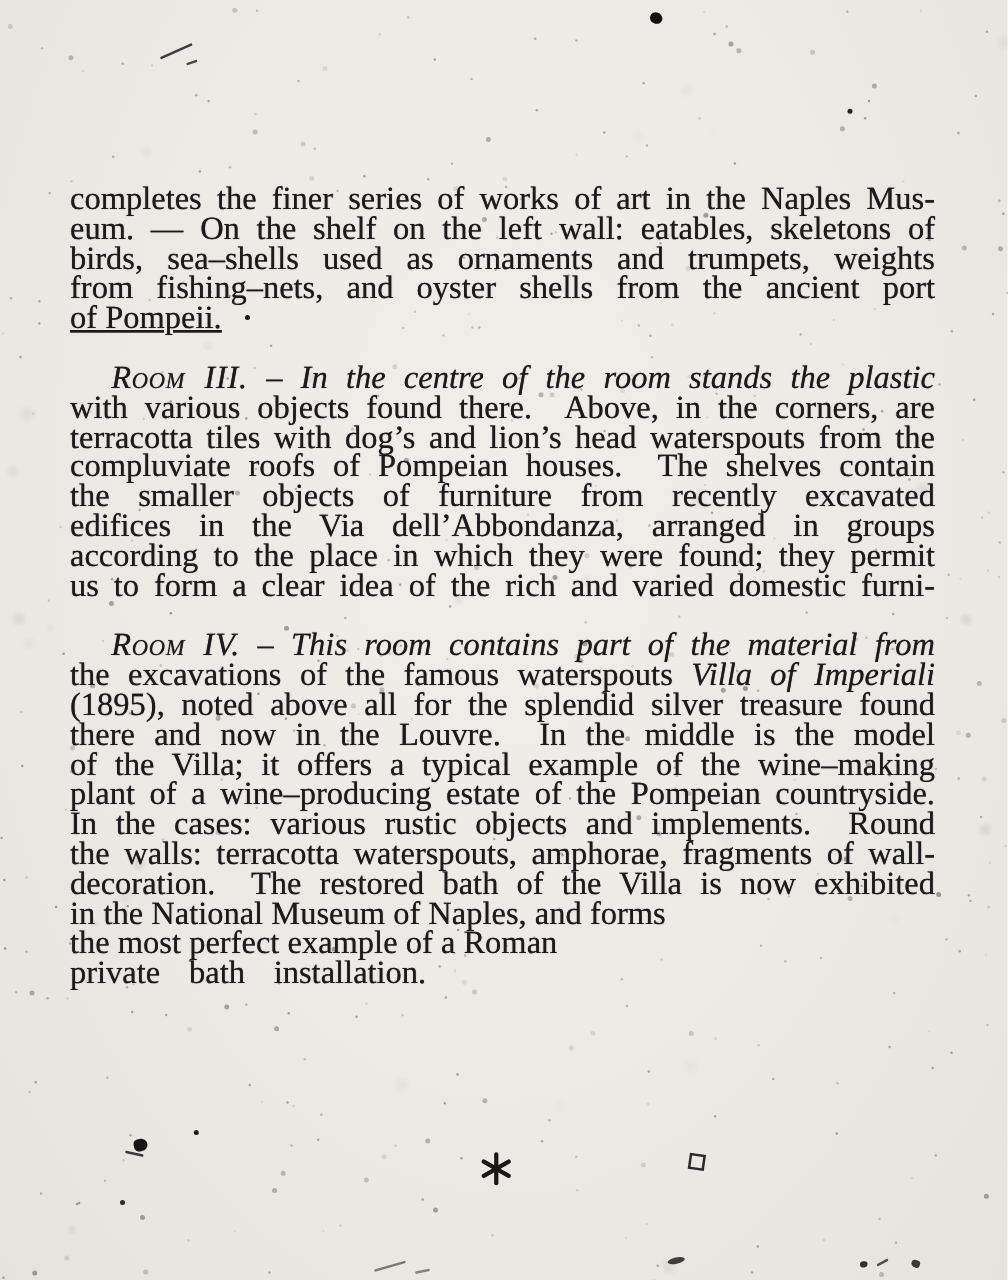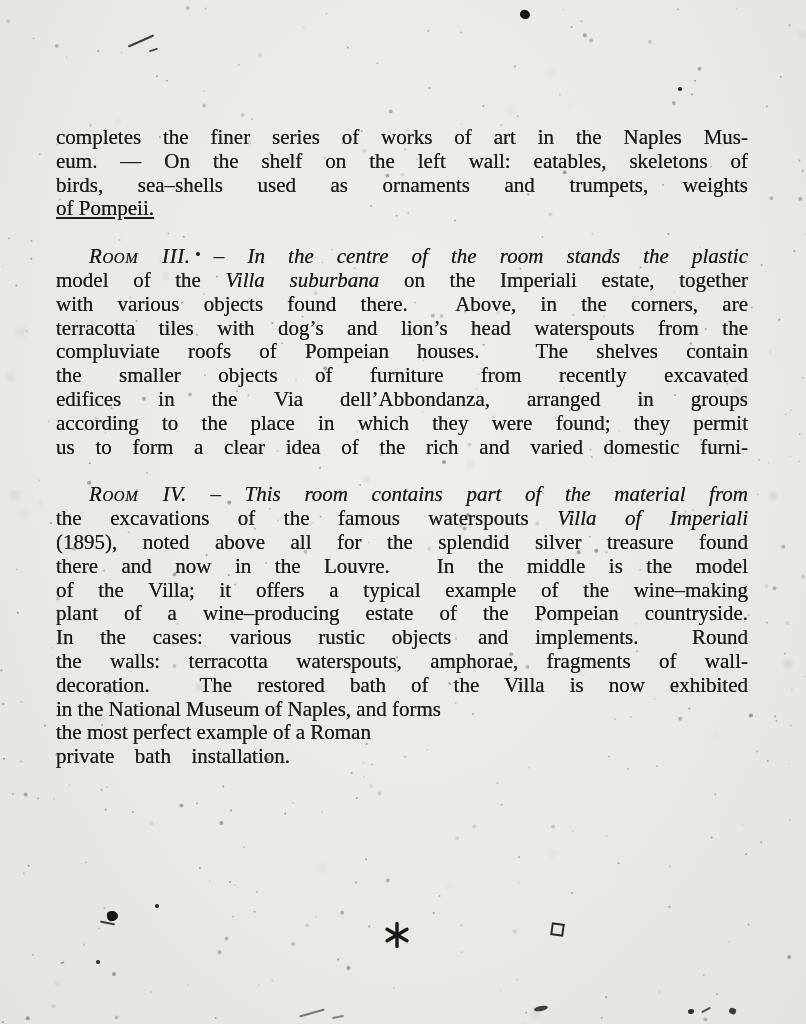--- a/index.html
+++ b/index.html
@@ -9,22 +9,22 @@
   }
   .page {
     position: relative; width: 806px; height: 1024px;
     background: radial-gradient(ellipse at 50% 38%, #efeee9 0%, #eae9e4 60%, #e4e3de 100%);
   }
   .noise-layer, .blotch-layer {
     position: absolute; left: 0; top: 0; width: 2px; height: 2px;
     border-radius: 50%; background: transparent; pointer-events: none;
   }
   .text-block {
-    position: absolute; left: 56px; top: 126px; width: 692px;
-    font-size: 21px; line-height: 23.8px; color: #1b1b1b;
+    position: absolute; left: 56px; top: 147px; width: 692px;
+    font-size: 26px; line-height: 23.8px; color: #1b1b1b;
     text-shadow: 0 0 0.6px rgba(25,25,25,0.85);
   }
   .para + .para { margin-top: 24px; }
   .line { white-space: pre-wrap; }
   .line.justify { text-align: justify; text-align-last: justify; }
   .line.left { text-align: left; text-decoration: underline; }
   .line.center { }
   .line.indent { text-indent: 33px; font-style: italic; }
   .smallcaps { font-variant: small-caps; letter-spacing: 0.6px; }
   .italic { font-style: italic; }
@@ -74,25 +74,25 @@
   <div class="mark m-stroke-b2"></div>
   <div class="mark m-blob-br1"></div>
   <div class="mark m-stroke-br"></div>
   <div class="mark m-blob-br2"></div>
 
   <div class="text-block">
       <div class="para">
         <div class="line justify"><span>completes the finer series of works of art in the Naples Mus-</span></div>
         <div class="line justify"><span>eum. — On the shelf on the left wall: eatables, skeletons of</span></div>
         <div class="line justify"><span>birds, sea–shells used as ornaments and trumpets, weights</span></div>
+        <div class="line justify"><span>from fishing–nets, and oyster shells from the ancient port</span></div>
         <div class="line left"><span>of Pompeii.</span></div>
       </div>
       <div class="para">
         <div class="line justify indent"><span class="smallcaps">Room III.</span><span> – In the centre of the room stands the plastic</span></div>
-        <div class="line justify"><span>model of the </span><span class="italic">Villa suburbana</span><span> on the Imperiali estate, together</span></div>
         <div class="line justify"><span>with various objects found there.  Above, in the corners, are</span></div>
         <div class="line justify"><span>terracotta tiles with dog’s and lion’s head waterspouts from the</span></div>
         <div class="line justify"><span>compluviate roofs of Pompeian houses.  The shelves contain</span></div>
         <div class="line justify"><span>the smaller objects of furniture from recently excavated</span></div>
         <div class="line justify"><span>edifices in the Via dell’Abbondanza, arranged in groups</span></div>
         <div class="line justify"><span>according to the place in which they were found; they permit</span></div>
         <div class="line justify"><span>us to form a clear idea of the rich and varied domestic furni-</span></div>
       </div>
       <div class="para">
         <div class="line justify indent"><span class="smallcaps">Room IV.</span><span> – This room contains part of the material from</span></div>

